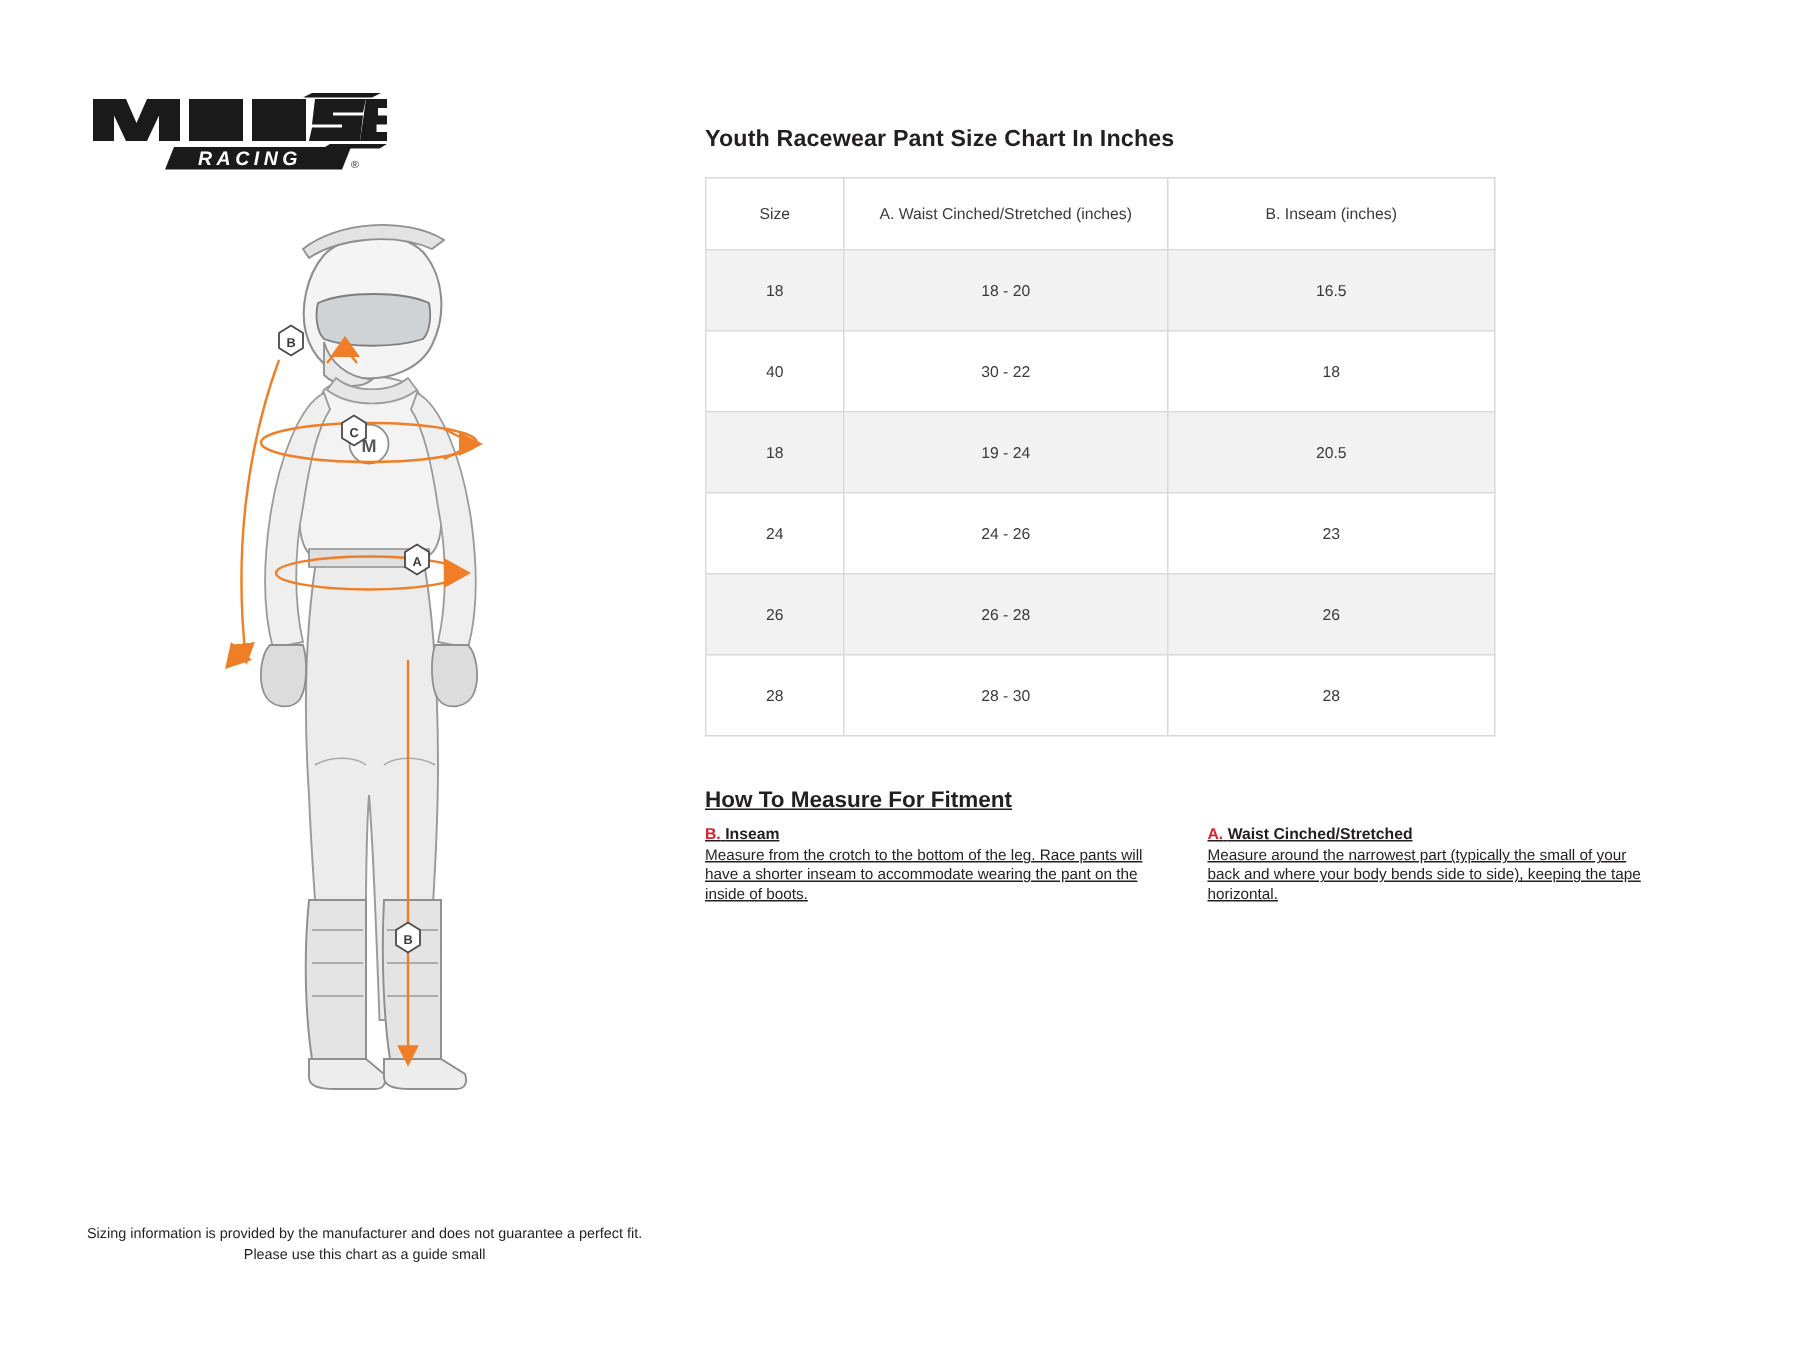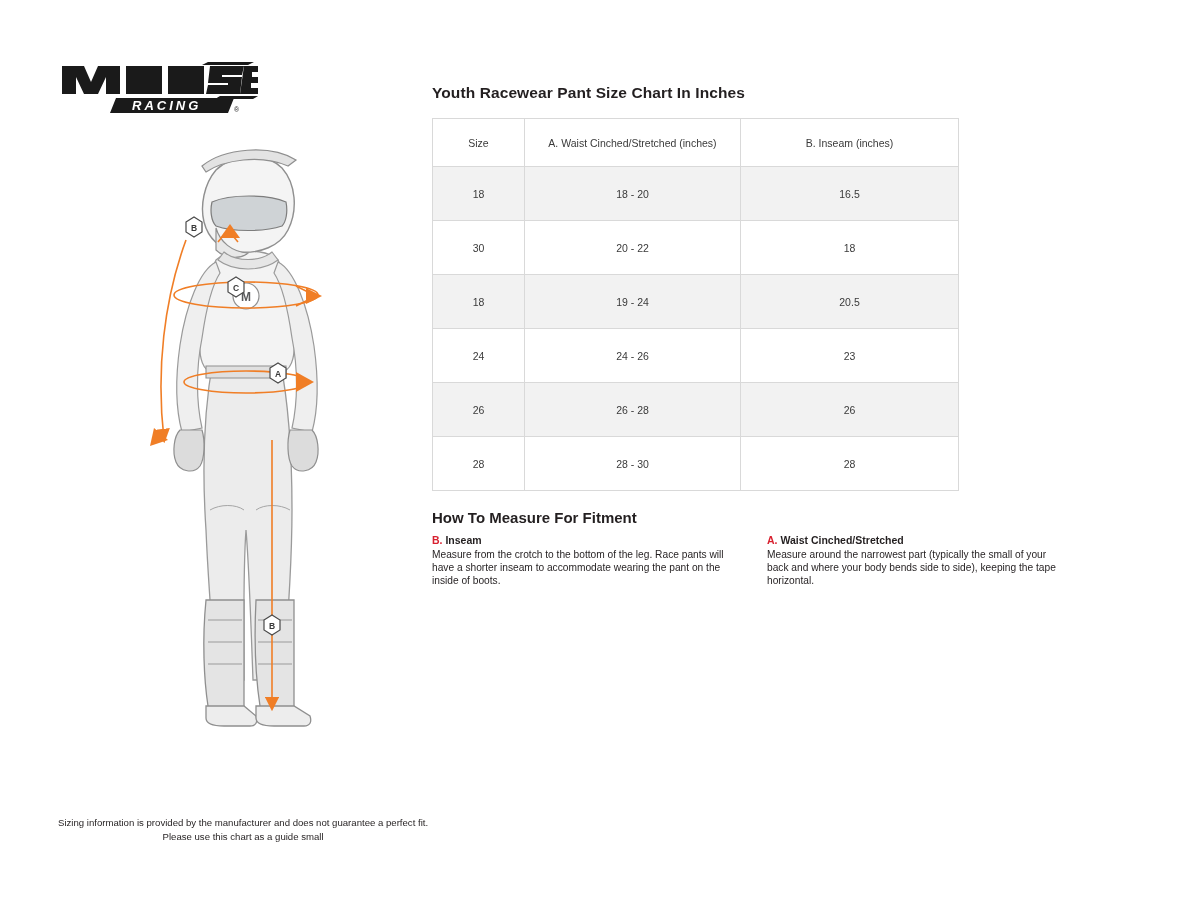--- a/index.html
+++ b/index.html
@@ -33,21 +33,21 @@
     left: 120px;
     top: 110px;
     width: 300px;
     height: 630px;
   }
   #figure-block svg { display: block; }
 
   
   #chart-area {
     position: absolute;
-    left: 432px;
+    left: 470px;
     top: 84px;
     width: 700px;
   }
   #chart-title {
     font-size: 15.5px;
     font-weight: bold;
     color: #231f20;
     margin: 0 0 16px 0;
     letter-spacing: .1px;
   }
@@ -73,22 +73,23 @@
     color: #3a3a3a;
   }
   table.size-table col.c1 { width: 92px; }
   table.size-table col.c2 { width: 216px; }
   table.size-table col.c3 { width: 218px; }
   tr.shaded td { background: #f2f2f2; }
   tr.plain td { background: #ffffff; }
 
   
   #howto {
-    margin-top: 18px;
+    margin-top: 34px;
     width: 640px;
+    text-decoration: underline;
   }
   #howto-title {
     font-size: 15px;
     font-weight: bold;
     margin-bottom: 8px;
   }
   .howto-cols {
     display: flex;
     gap: 30px;
   }
@@ -263,22 +264,22 @@
         <th>B. Inseam (inches)</th>
       </tr>
     </thead>
     <tbody>
       <tr class="shaded">
         <td>18</td>
         <td>18 - 20</td>
         <td>16.5</td>
       </tr>
       <tr class="plain">
-        <td>30</td>
-        <td>20 - 22</td>
+        <td>40</td>
+        <td>30 - 22</td>
         <td>18</td>
       </tr>
       <tr class="shaded">
         <td>18</td>
         <td>19 - 24</td>
         <td>20.5</td>
       </tr>
       <tr class="plain">
         <td>24</td>
         <td>24 - 26</td>

